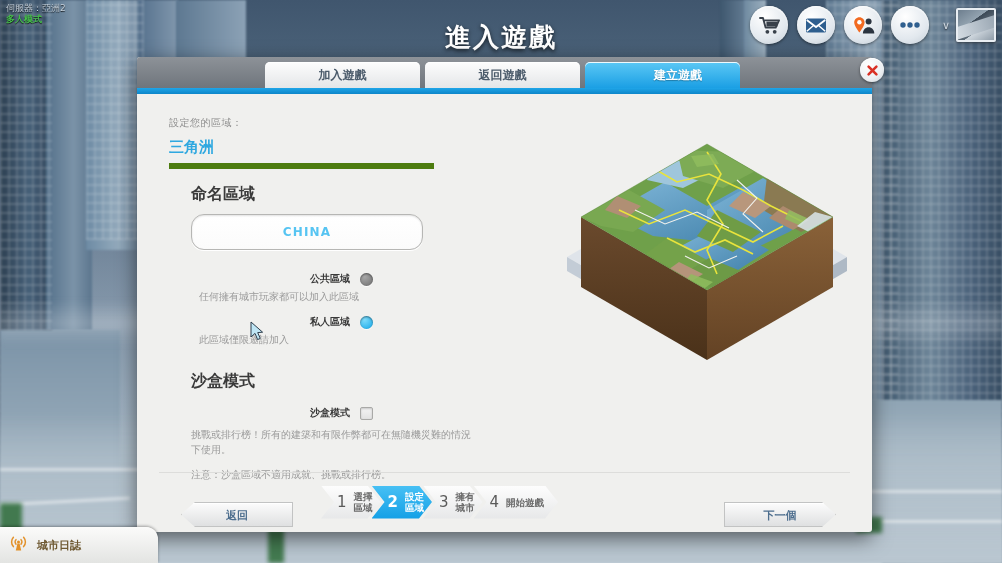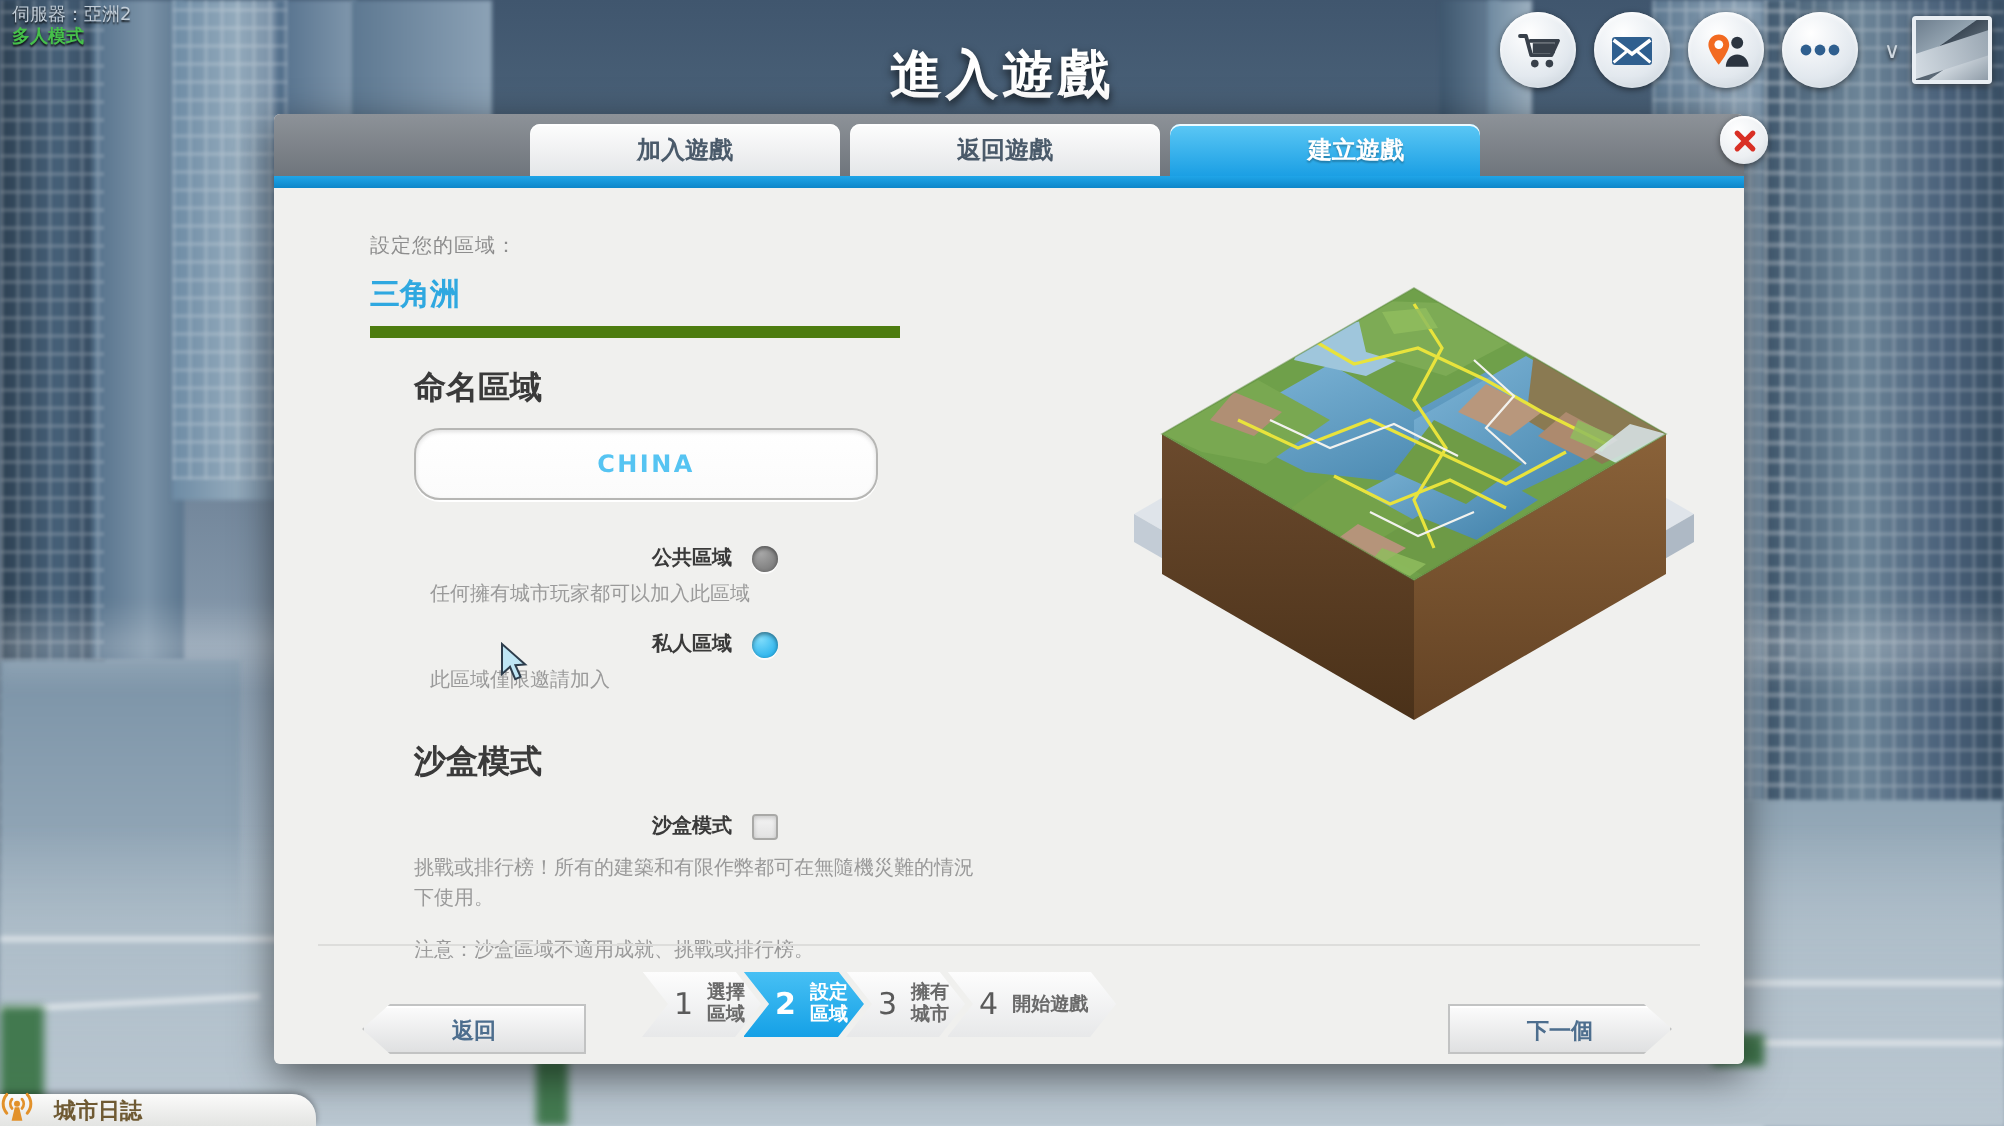--- a/index.html
+++ b/index.html
@@ -145,21 +145,21 @@
   .close-btn {
     position:absolute; right:-12px; top:1px; width:24px; height:24px; border-radius:50%;
     background:radial-gradient(circle at 36% 30%,#ffffff,#eceff2 60%,#ccd3d9);
     box-shadow:0 1px 3px rgba(0,0,0,.5), inset 0 1px 1px #fff;
     display:flex; align-items:center; justify-content:center;
     cursor:pointer; z-index:5;
   }
 
   .panel-body { position:absolute; left:0; top:37px; right:0; bottom:0; }
 
-  .form-col { position:absolute; left:48px; top:22px; width:400px; }
+  .form-col { position:absolute; left:32px; top:22px; width:400px; }
   .setup-label { font-size:10px; color:#8d8d8d; letter-spacing:.5px; }
   .region-name {
     font-size:15px; color:#2fa8e0; font-weight:bold; margin-top:8px;
     padding-bottom:6px; border-bottom:6px solid #4d7c0f; width:265px;
   }
 
   .field-group { margin-top:15px; padding-left:22px; }
   .field-head { font-size:16px; font-weight:bold; color:#3a3a3a; }
   .name-input {
     margin-top:9px; width:232px; height:36px;
@@ -222,25 +222,25 @@
   .step-num { font-size:15px; color:#5a5a5a; margin-right:7px; font-weight:normal; }
   .step.active .step-num { color:#ffffff; font-weight:bold; }
   .step-lbl { font-size:9.5px; line-height:11px; color:#6a6a6a; font-weight:bold; }
   .step.active .step-lbl { color:#ffffff; }
 
   
   #cursor { position:absolute; left:250px; top:321px; width:14px; height:20px; pointer-events:none; z-index:30; }
 
   
   #citylog {
-    position:absolute; left:0; bottom:0; width:158px; height:16px;
+    position:absolute; left:0; bottom:0; width:158px; height:36px;
     background:linear-gradient(180deg,#fbfbfa,#e3e4e2);
     border-radius:0 12px 0 0;
     box-shadow:0 -1px 3px rgba(0,0,0,.35);
-    display:flex; align-items:center; gap:10px;
+    display:flex; align-items:center; padding-left:10px; gap:10px;
     cursor:pointer;
   }
   .citylog-lbl { font-size:11px; font-weight:bold; color:#6f5a33; }
 </style>
 </head>
 <body>
 
 <div id="bg">
   <div class="bg-sky"></div>
 

